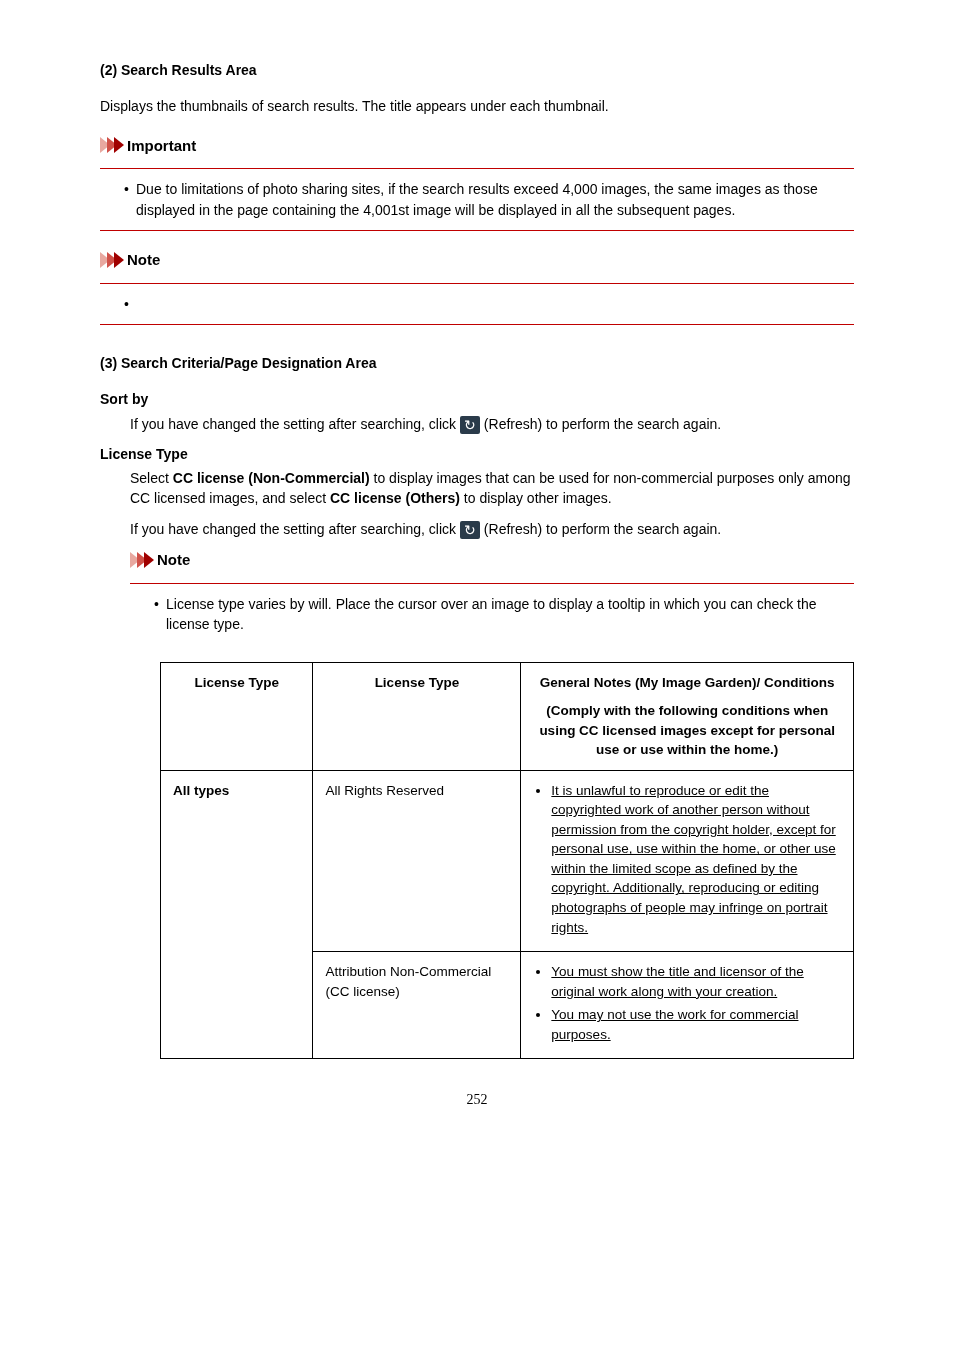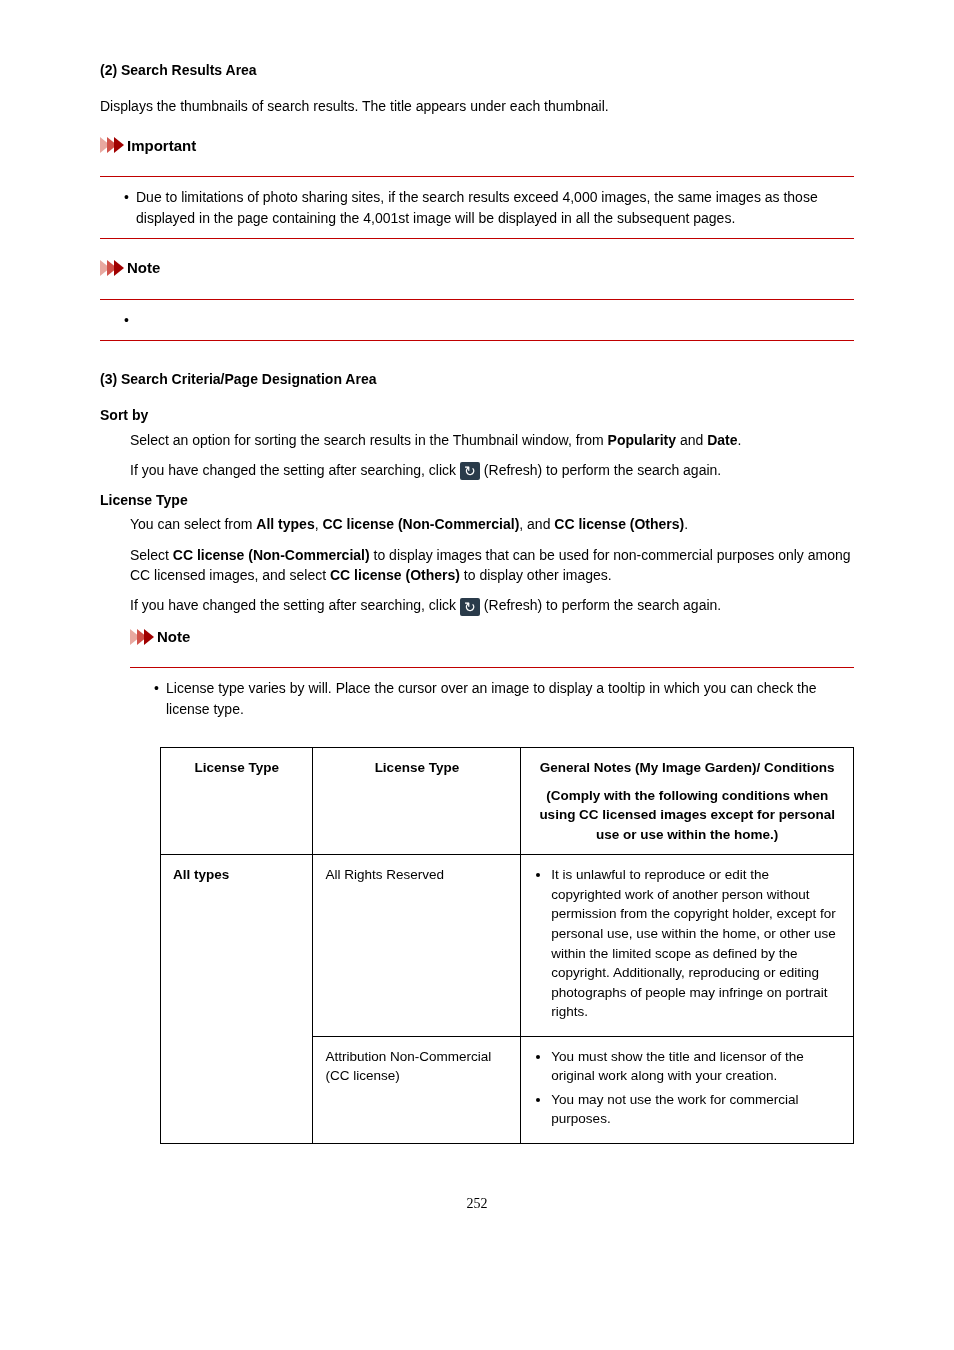--- a/index.html
+++ b/index.html
@@ -17,21 +17,21 @@
     font-weight: bold;
     margin: 0 0 16px 0;
   }
   .desc {
     margin: 0 0 18px 0;
   }
   .callout-header {
     display: flex;
     align-items: center;
     border-bottom: 1px solid #c00000;
-    padding-bottom: 20px;
+    padding-bottom: 12px;
     margin-bottom: 10px;
   }
   .callout-header .title {
     font-weight: bold;
     font-size: 15px;
     margin-left: 6px;
   }
   .callout-body {
     padding: 0 0 10px 24px;
     border-bottom: 1px solid #c00000;
@@ -98,26 +98,27 @@
   table.lic th .sub {
     display: block;
     margin-top: 8px;
   }
   .tbl-ul {
     margin: 0;
     padding-left: 18px;
   }
   .tbl-ul li {
     margin-bottom: 4px;
+    text-decoration: underline;
   }
   .page-num {
     text-align: center;
     font-family: "Times New Roman", serif;
     font-size: 14px;
-    margin-top: 50px;
+    margin-top: 31px;
   }
   .b { font-weight: bold; }
   .note-wrap { margin-left: 30px; margin-bottom: 12px;}
   .table-wrap { margin-left: 60px; }
 </style>
 </head>
 <body>
 
 <h2>(2) Search Results Area</h2>
 <p class="desc">Displays the thumbnails of search results. The title appears under each thumbnail.</p>
@@ -149,32 +150,26 @@
   <div class="bullet-row">
     <span class="bullet">•</span>
   </div>
 </div>
 
 <h2 style="margin-top:28px;">(3) Search Criteria/Page Designation Area</h2>
 
 <div class="dt">Sort by</div>
 <div class="dd">
   <p class="para">
-    <span>Select an option for sorting the search results in the Thumbnail window, from </span><span class="b">Popularity</span><span> and </span><span class="b">Date</span><span>.</span>
-  </p>
-  <p class="para">
     <span>If you have changed the setting after searching, click </span><span class="refresh-icon">↻</span><span> (Refresh) to perform the search again.</span>
   </p>
 </div>
 
 <div class="dt">License Type</div>
 <div class="dd">
-  <p class="para">
-    <span>You can select from </span><span class="b">All types</span><span>, </span><span class="b">CC license (Non-Commercial)</span><span>, and </span><span class="b">CC license (Others)</span><span>.</span>
-  </p>
   <p class="para">
     <span>Select </span><span class="b">CC license (Non-Commercial)</span><span> to display images that can be used for non-commercial purposes only among CC licensed images, and select </span><span class="b">CC license (Others)</span><span> to display other images.</span>
   </p>
   <p class="para">
     <span>If you have changed the setting after searching, click </span><span class="refresh-icon">↻</span><span> (Refresh) to perform the search again.</span>
   </p>
 </div>
 
 <div class="note-wrap">
   <div class="callout-header">

